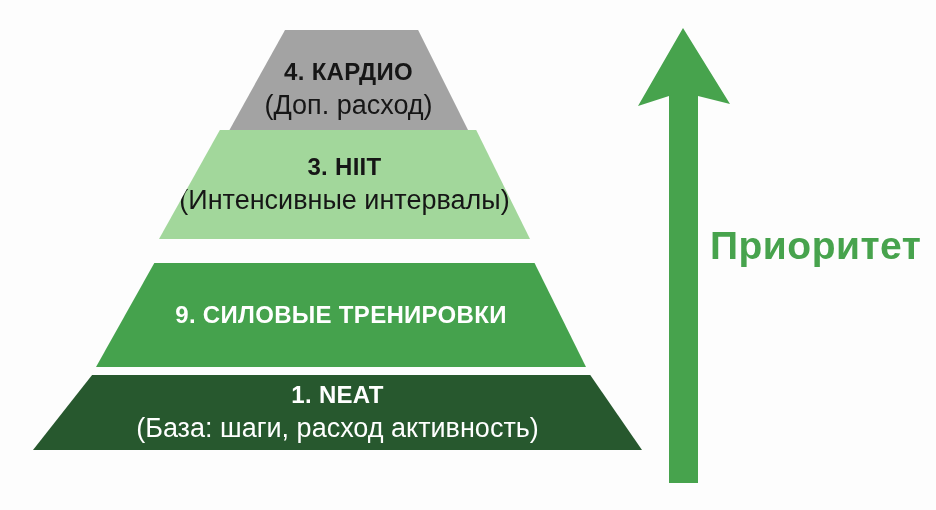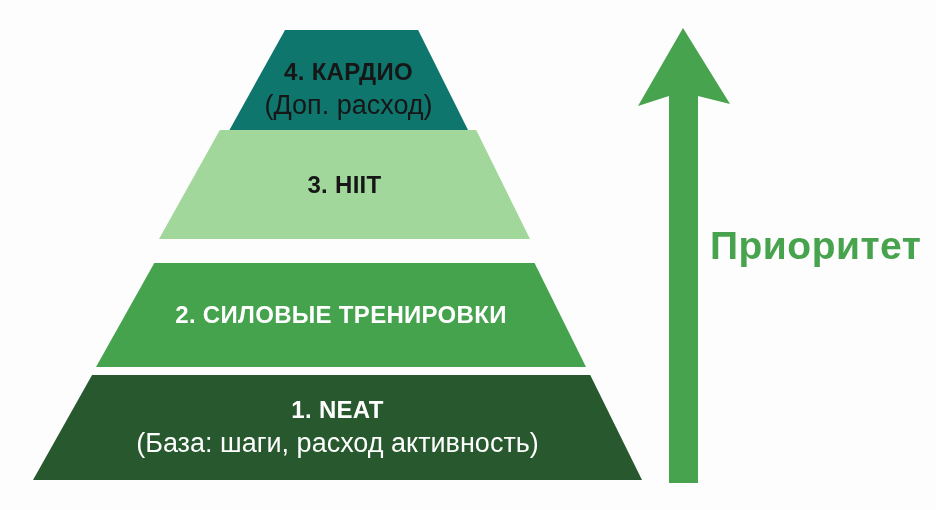--- a/index.html
+++ b/index.html
@@ -23,42 +23,42 @@
     justify-content: center;
     text-align: center;
     line-height: 1.32;
   }
   .level-title   { font-weight: bold; font-size: 24px; letter-spacing: 0.3px; }
   .level-subtitle{ font-size: 27px; }
 
   
   .level-4 {
     left: 225px; top: 30px; width: 247px; height: 108px;
-    background: #0f766e;
+    background: #a3a3a3;
     clip-path: polygon(24.3% 0, 78.2% 0, 100% 100%, 0 100%);
     color: #161616;
     padding-top: 12px;
   }
   
   .level-3 {
     left: 159px; top: 130px; width: 371px; height: 109px;
     background: #a2d79b;
     clip-path: polygon(16.4% 0, 85.5% 0, 100% 100%, 0 100%);
     color: #161616;
   }
   
   .level-2 {
     left: 96px; top: 263px; width: 490px; height: 104px;
     background: #45a24d;
     clip-path: polygon(11.9% 0, 89.5% 0, 100% 100%, 0 100%);
     color: #ffffff;
   }
   
   .level-1 {
-    left: 33px; top: 375px; width: 609px; height: 105px;
+    left: 33px; top: 375px; width: 609px; height: 75px;
     background: #27582e;
     clip-path: polygon(9.7% 0, 91.5% 0, 100% 100%, 0 100%);
     color: #ffffff;
   }
 
   .priority-arrow {
     position: absolute;
     left: 638px; top: 28px;
     width: 92px; height: 455px;
   }
@@ -78,24 +78,25 @@
 
 <div class="stage">
 
   <div class="level level-4">
     <div class="level-title">4. КАРДИО</div>
     <div class="level-subtitle">(Доп. расход)</div>
   </div>
 
   <div class="level level-3">
     <div class="level-title">3. HIIT</div>
+    <div class="level-subtitle">(Интенсивные интервалы)</div>
   </div>
 
   <div class="level level-2">
-    <div class="level-title">2. СИЛОВЫЕ ТРЕНИРОВКИ</div>
+    <div class="level-title">9. СИЛОВЫЕ ТРЕНИРОВКИ</div>
   </div>
 
   <div class="level level-1">
     <div class="level-title">1. NEAT</div>
     <div class="level-subtitle">(База: шаги, расход активность)</div>
   </div>
 
   <svg class="priority-arrow" viewBox="0 0 92 455" preserveAspectRatio="none" aria-hidden="true">
     <polygon points="45,0 92,76 60,68 60,455 31,455 31,68 0,78" fill="#47a34d"></polygon>
   </svg>

